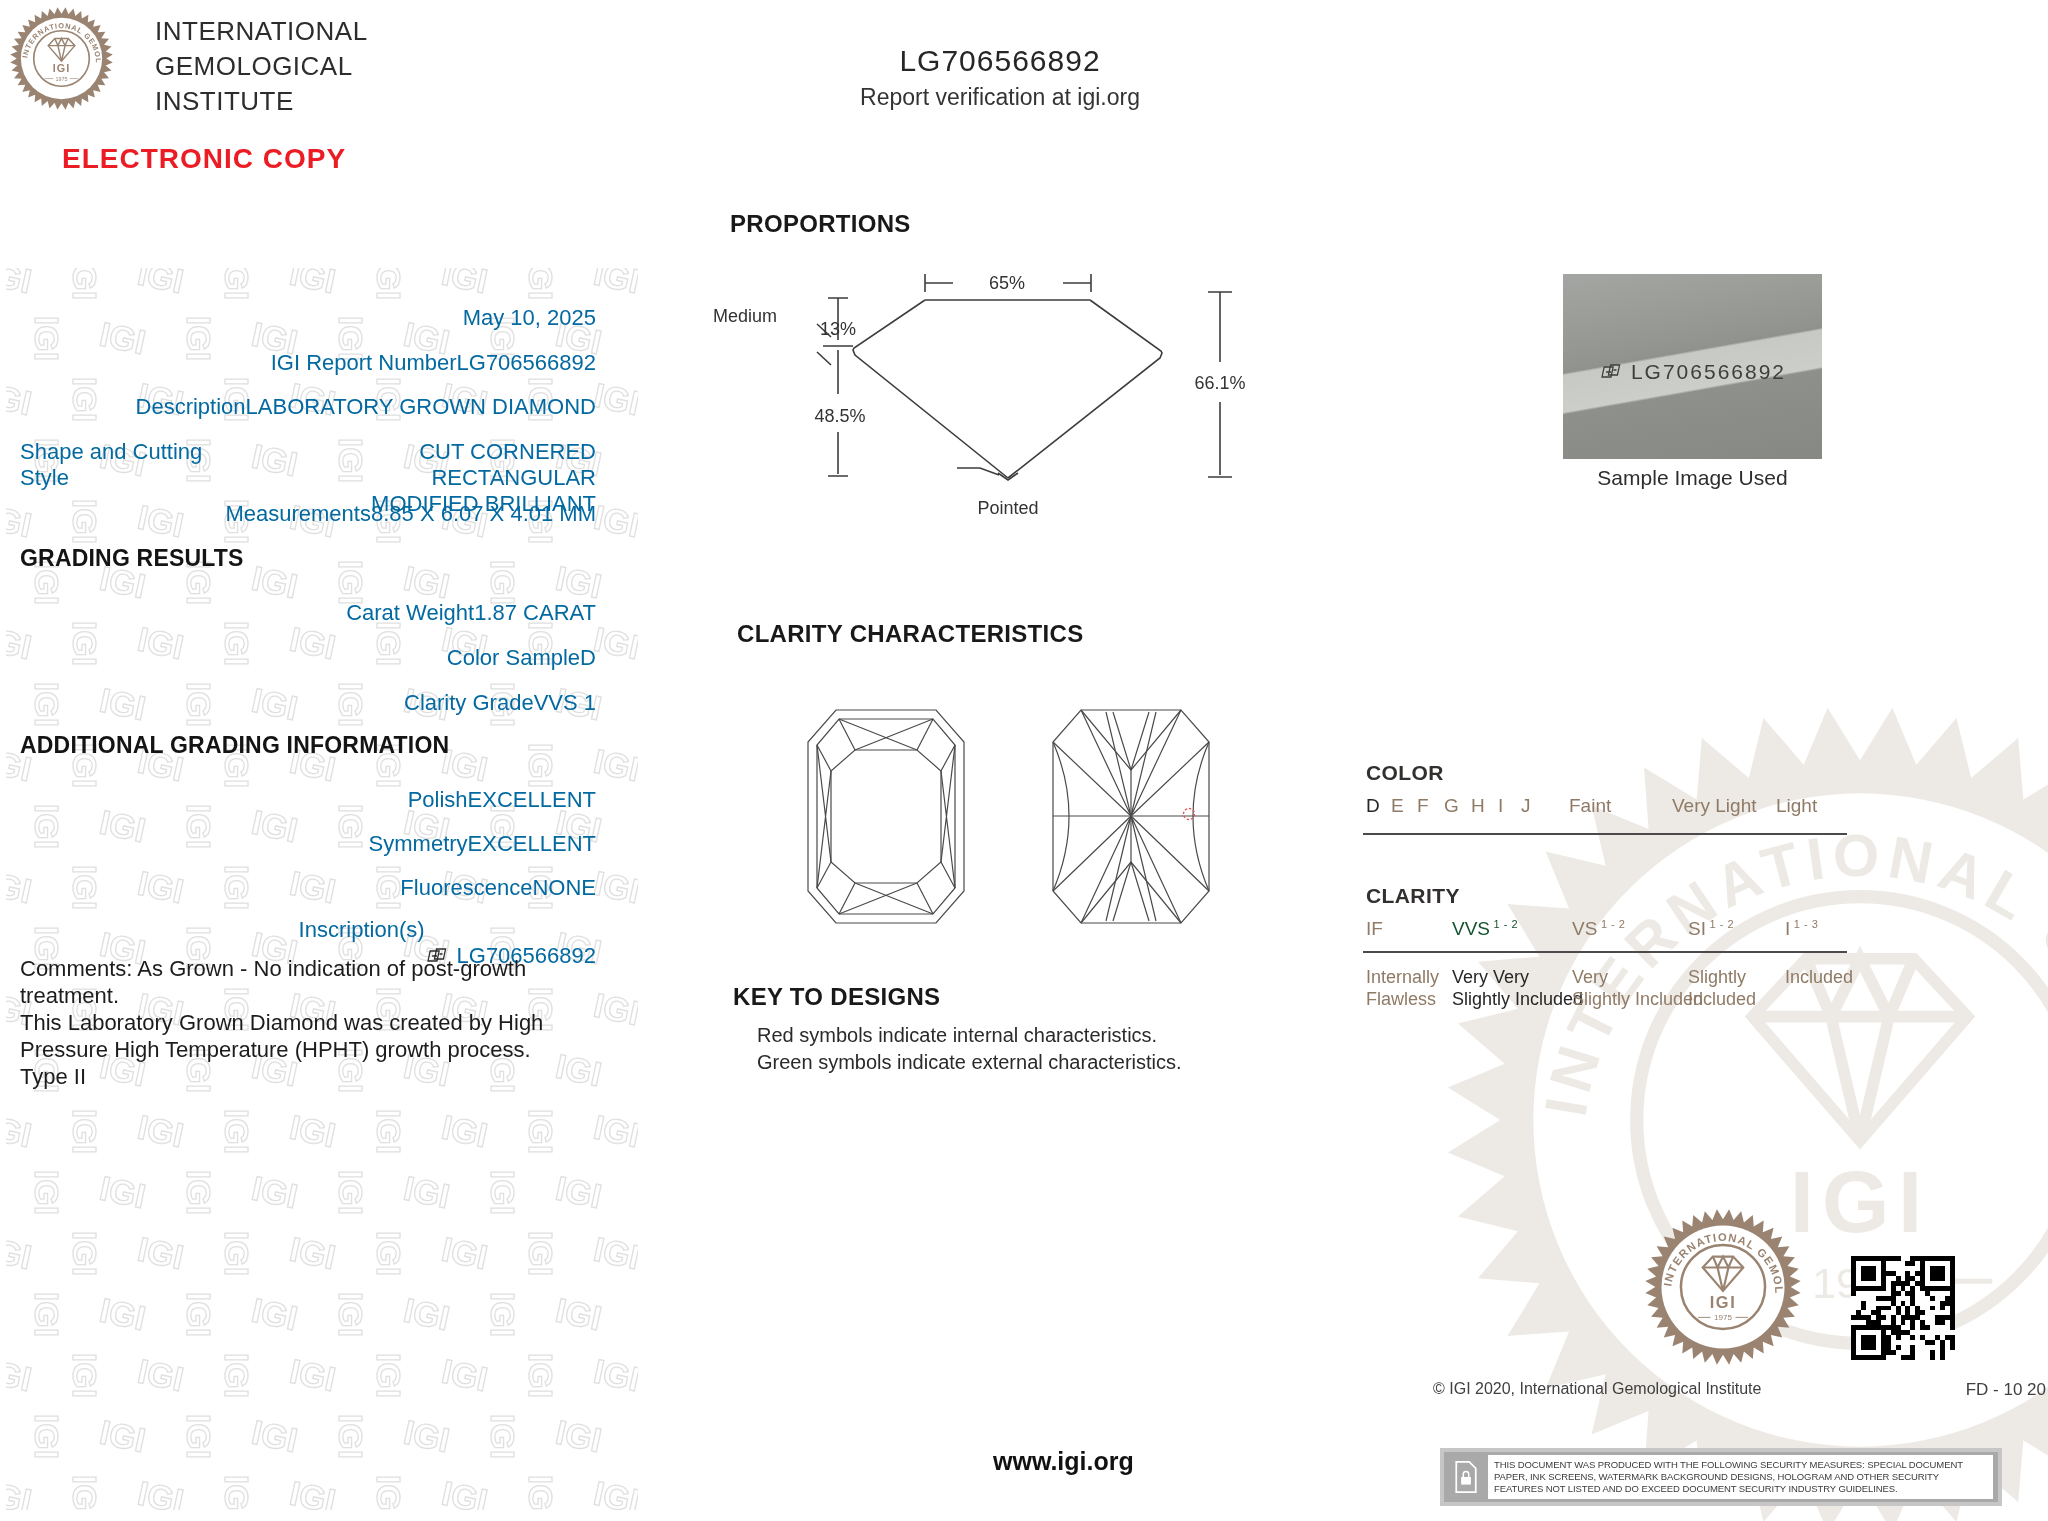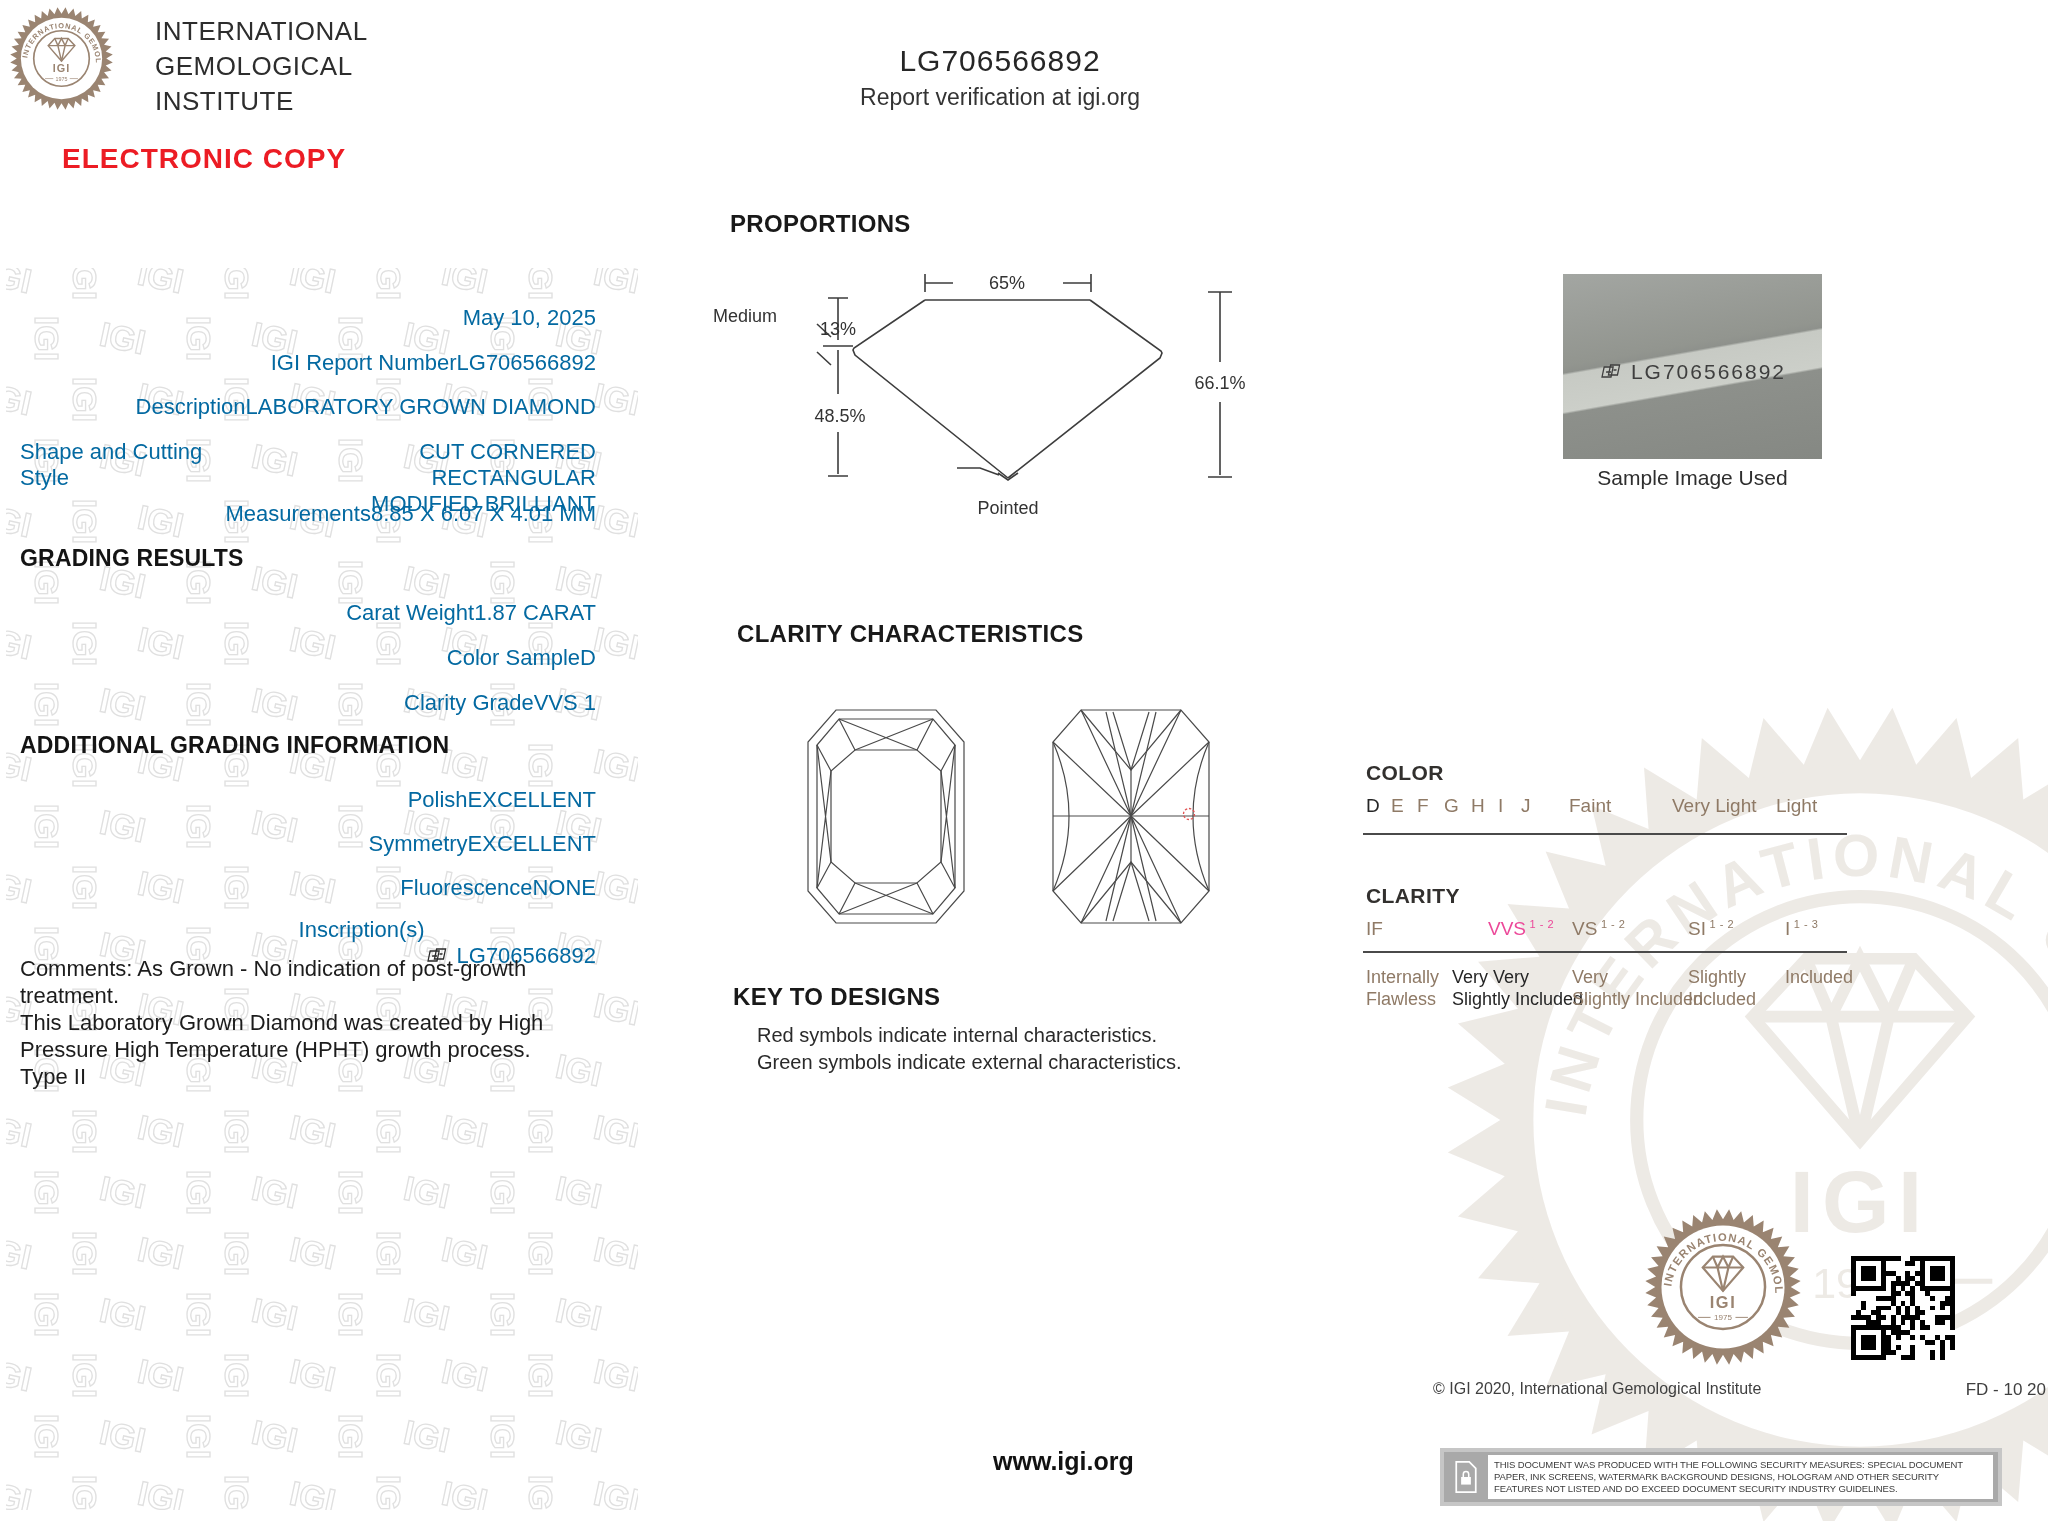--- a/index.html
+++ b/index.html
@@ -35,21 +35,21 @@
       font-size:21px;letter-spacing:2px;color:#3e3e3e;}
   #sample-caption{left:1563px;top:466px;width:259px;text-align:center;font-size:21px;color:#2e2e2e;}
   .scale-title{font-size:21px;font-weight:bold;color:#32302e;letter-spacing:.4px;z-index:2;}
   .scale-line{position:absolute;left:1363px;width:484px;height:0;border-top:2px solid #4a4a4a;z-index:2;}
   .cg{position:absolute;top:795px;font-size:19px;color:#8f7a66;z-index:2;}
   .cg.sel{color:#262626;}
   .cg-0{left:1366px}.cg-1{left:1391px}.cg-2{left:1417px}.cg-3{left:1444px}.cg-4{left:1471px}
   .cg-5{left:1498px}.cg-6{left:1521px}.cg-7{left:1569px}.cg-8{left:1672px}.cg-9{left:1776px}
   .clg{position:absolute;top:918px;font-size:19px;color:#8f7a66;z-index:2;}
   .clg sup{font-size:11px;letter-spacing:.5px;}
-  .clg.sel{color:#ec4899;margin-left:36px;}
+  .clg.sel{color:#14532d;}
   .cld{position:absolute;top:966px;font-size:18px;line-height:22px;color:#8f7a66;white-space:pre-line;z-index:2;}
   .cld.sel{color:#262626;}
   .cl-0{left:1366px}.cl-1{left:1452px}.cl-2{left:1572px}.cl-3{left:1688px}.cl-4{left:1785px}
   #copyright{left:1433px;top:1380px;font-size:16px;color:#3f3f3f;z-index:2;}
   #form-code{left:1900px;top:1380px;width:146px;text-align:right;font-size:17px;color:#3f3f3f;z-index:2;}
   
   #sec-strip{left:1440px;top:1448px;width:562px;height:58px;background:#a9a9a9;border:4px solid #c6c6c6;
      box-sizing:border-box;display:flex;align-items:center;z-index:2;}
   #sec-icon{width:44px;display:flex;justify-content:center;}
   #sec-text{background:#fff;margin-right:5px;flex:1;font-size:9.5px;line-height:12px;color:#3b3b3b;

